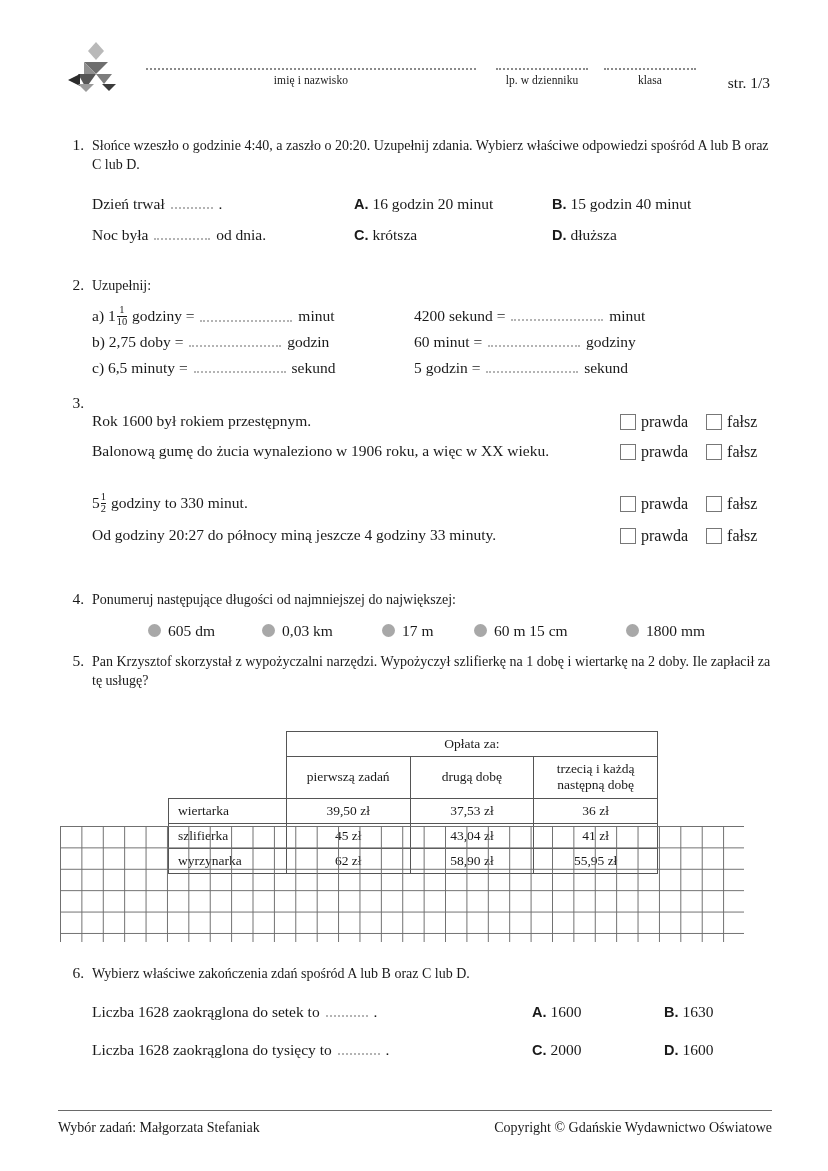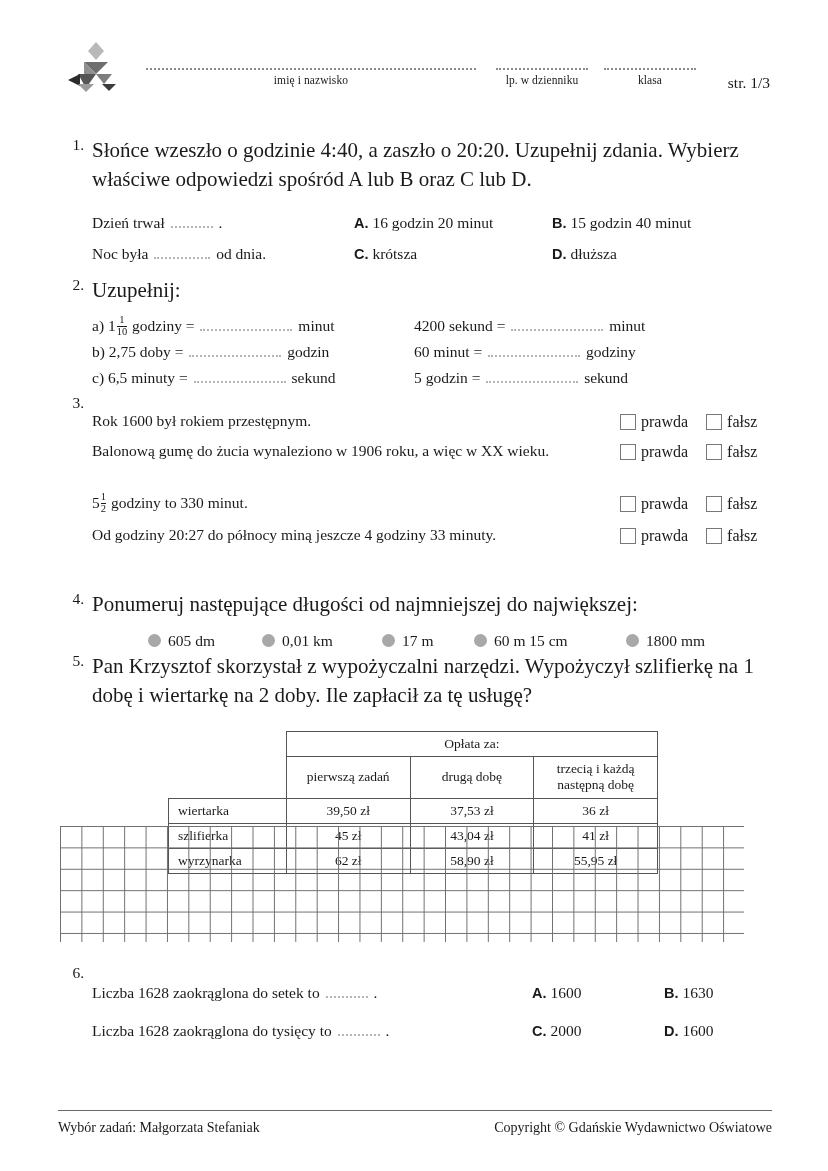--- a/index.html
+++ b/index.html
@@ -43,21 +43,21 @@
     font-size: 15.5px;
   }
 
   
   .task { position: absolute; left: 60px; width: 712px; }
   .num {
     position: absolute; left: 0; top: 0; width: 24px;
     text-align: right; font-size: 15.5px;
   }
   .body { margin-left: 32px; font-size: 15.5px; line-height: 1.38; }
-  .q-line { font-size: 21px; }
+  .q-line { font-size: 14px; }
 
   
   .blank {
     display: inline-block;
     border-bottom: 2px dotted #b4b4b4;
     vertical-align: baseline;
     height: 13px;
     margin: 0 2px;
   }
   .b-sm { width: 42px; }
@@ -320,21 +320,21 @@
       </div>
     </div>
   </div>
 
   <div class="task t4">
     <div class="num">4.</div>
     <div class="body">
       <div class="q-line">Ponumeruj następujące długości od najmniejszej do największej:</div>
       <div class="items">
         <span class="item" style="left:0px;"><span class="dot"></span><span>605 dm</span></span>
-        <span class="item" style="left:114px;"><span class="dot"></span><span>0,01 km</span></span>
+        <span class="item" style="left:114px;"><span class="dot"></span><span>0,03 km</span></span>
         <span class="item" style="left:234px;"><span class="dot"></span><span>17 m</span></span>
         <span class="item" style="left:326px;"><span class="dot"></span><span>60 m 15 cm</span></span>
         <span class="item" style="left:478px;"><span class="dot"></span><span>1800 mm</span></span>
       </div>
     </div>
   </div>
 
   <div class="task t5">
     <div class="num">5.</div>
     <div class="body">
@@ -372,20 +372,21 @@
       </tr>
     </tbody>
       </table>
   </div>
 
   <div class="grid"></div>
 
   <div class="task t6">
     <div class="num">6.</div>
     <div class="body">
+      <div class="q-line">Wybierz właściwe zakończenia zdań spośród A lub B oraz C lub D.</div>
       <div class="rows">
         <div class="row">
           <span class="c1">
             <span>Liczba 1628 zaokrąglona do setek to</span>
             <span class="blank b-sm"></span>
             <span>.</span>
           </span>
           <span class="c2">
             <span class="opt-l">A.</span>
             <span>1600</span>

